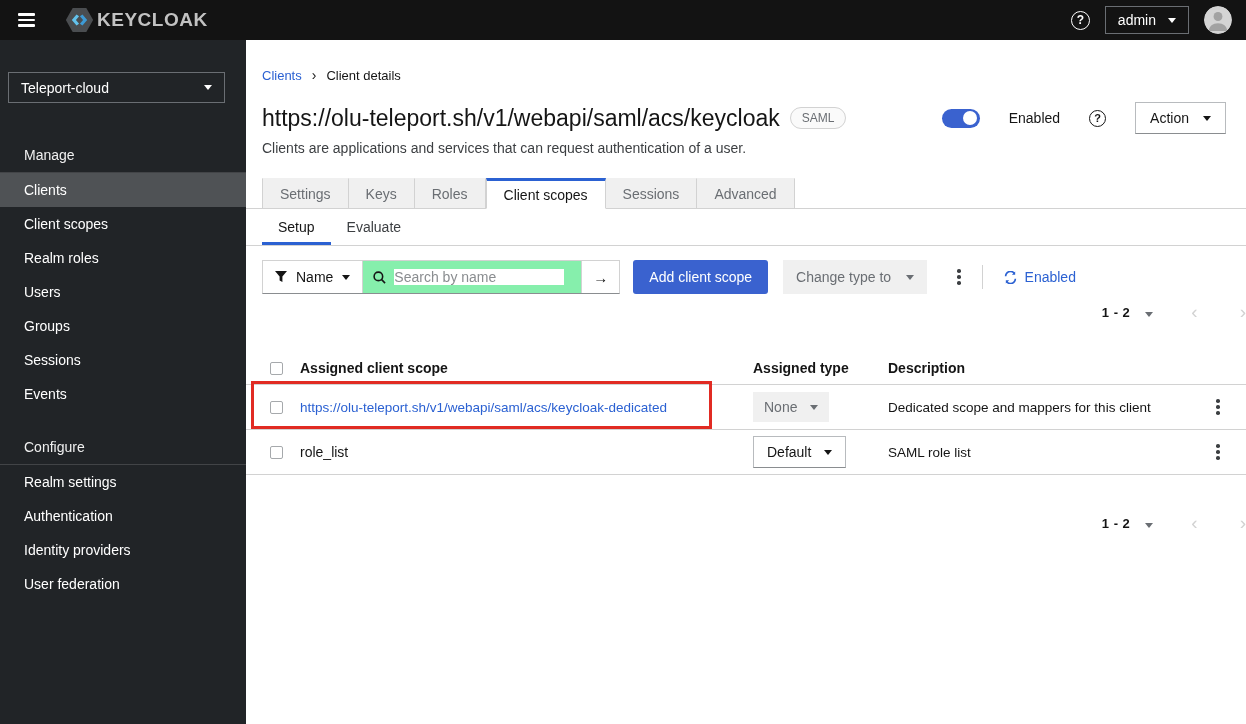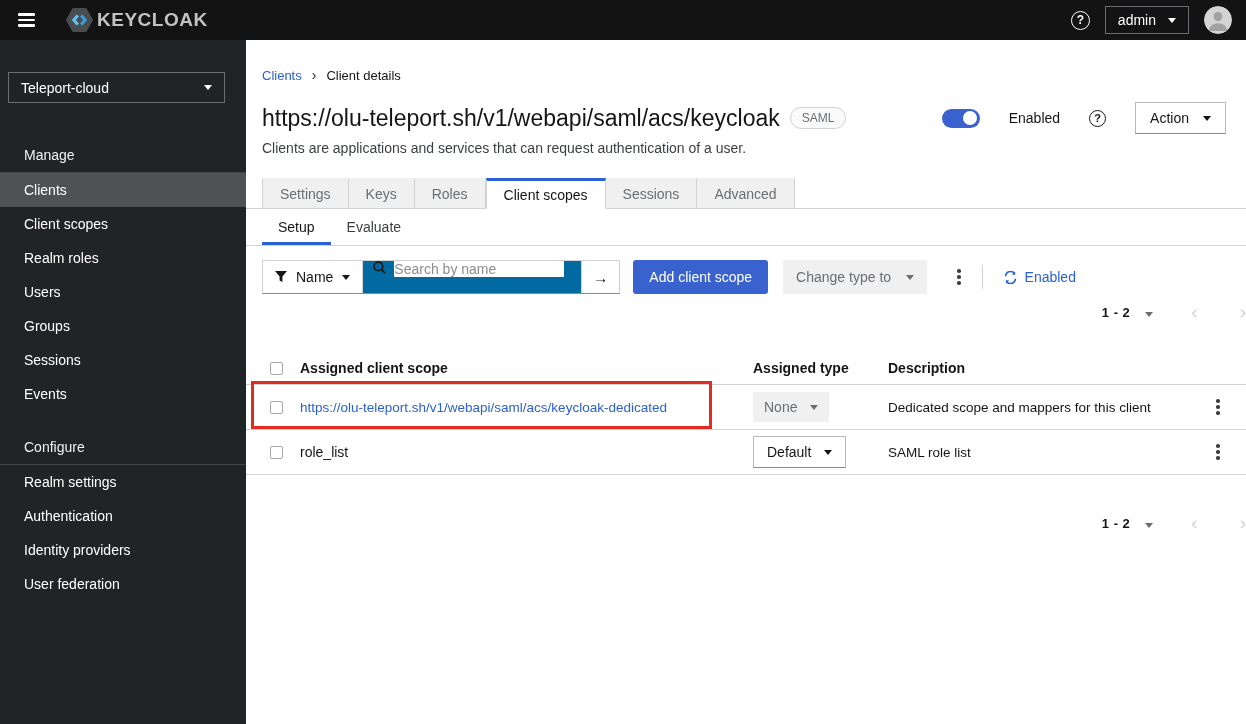--- a/index.html
+++ b/index.html
@@ -65,21 +65,21 @@
     margin-bottom:-1px; border-bottom:1px solid #fff; }
 
   .subtabs { padding-left:16px; display:flex; border-bottom:1px solid #d2d2d2; height:37px; }
   .subtab { padding:0 16px; font-size:14px; color:#3c3f42; display:flex; align-items:center; cursor:pointer; }
   .subtab.active { color:#151515; box-shadow:inset 0 -3px 0 #2b61d2; }
 
   .toolbar { margin:14px 16px 0 16px; display:flex; align-items:center; height:34px; }
   .filter-group { display:flex; align-items:stretch; height:34px; border:1px solid #d2d2d2; border-bottom-color:#8a8d90; }
   .filter-select { display:flex; align-items:center; gap:9px; padding:0 12px; border-right:1px solid #d2d2d2;
     font-size:14px; color:#151515; cursor:pointer; background:#fff; }
-  .search-box { display:flex; align-items:flex-start; gap:8px; padding:0 10px; width:218px; background:#0369a1; }
+  .search-box { display:flex; align-items:center; gap:8px; padding:0 10px; width:218px; background:#86efac; }
   .search-box input { border:none; outline:none; font-size:14px; width:170px; color:#151515;
     font-family:"Liberation Sans", sans-serif; }
   .search-box input::placeholder { color:#8a8d90; }
   .search-go { width:38px; border-left:1px solid #d2d2d2; display:flex; align-items:center; justify-content:center;
     font-size:15px; color:#151515; cursor:pointer; background:#fff; }
   .btn-primary { margin-left:13px; height:34px; background:#3a62cf; color:#fff; border:none; border-radius:3px;
     font-size:14px; padding:4px 16px; cursor:pointer; font-family:"Liberation Sans", sans-serif; }
   .change-type { margin-left:15px; height:34px; background:#f0f0f0; color:#6a6e73; font-size:14px;
     display:flex; align-items:center; gap:15px; padding:0 13px; cursor:pointer; }
   .kebab { display:flex; flex-direction:column; gap:2.5px; align-items:center; cursor:pointer; padding:4px 6px; }

